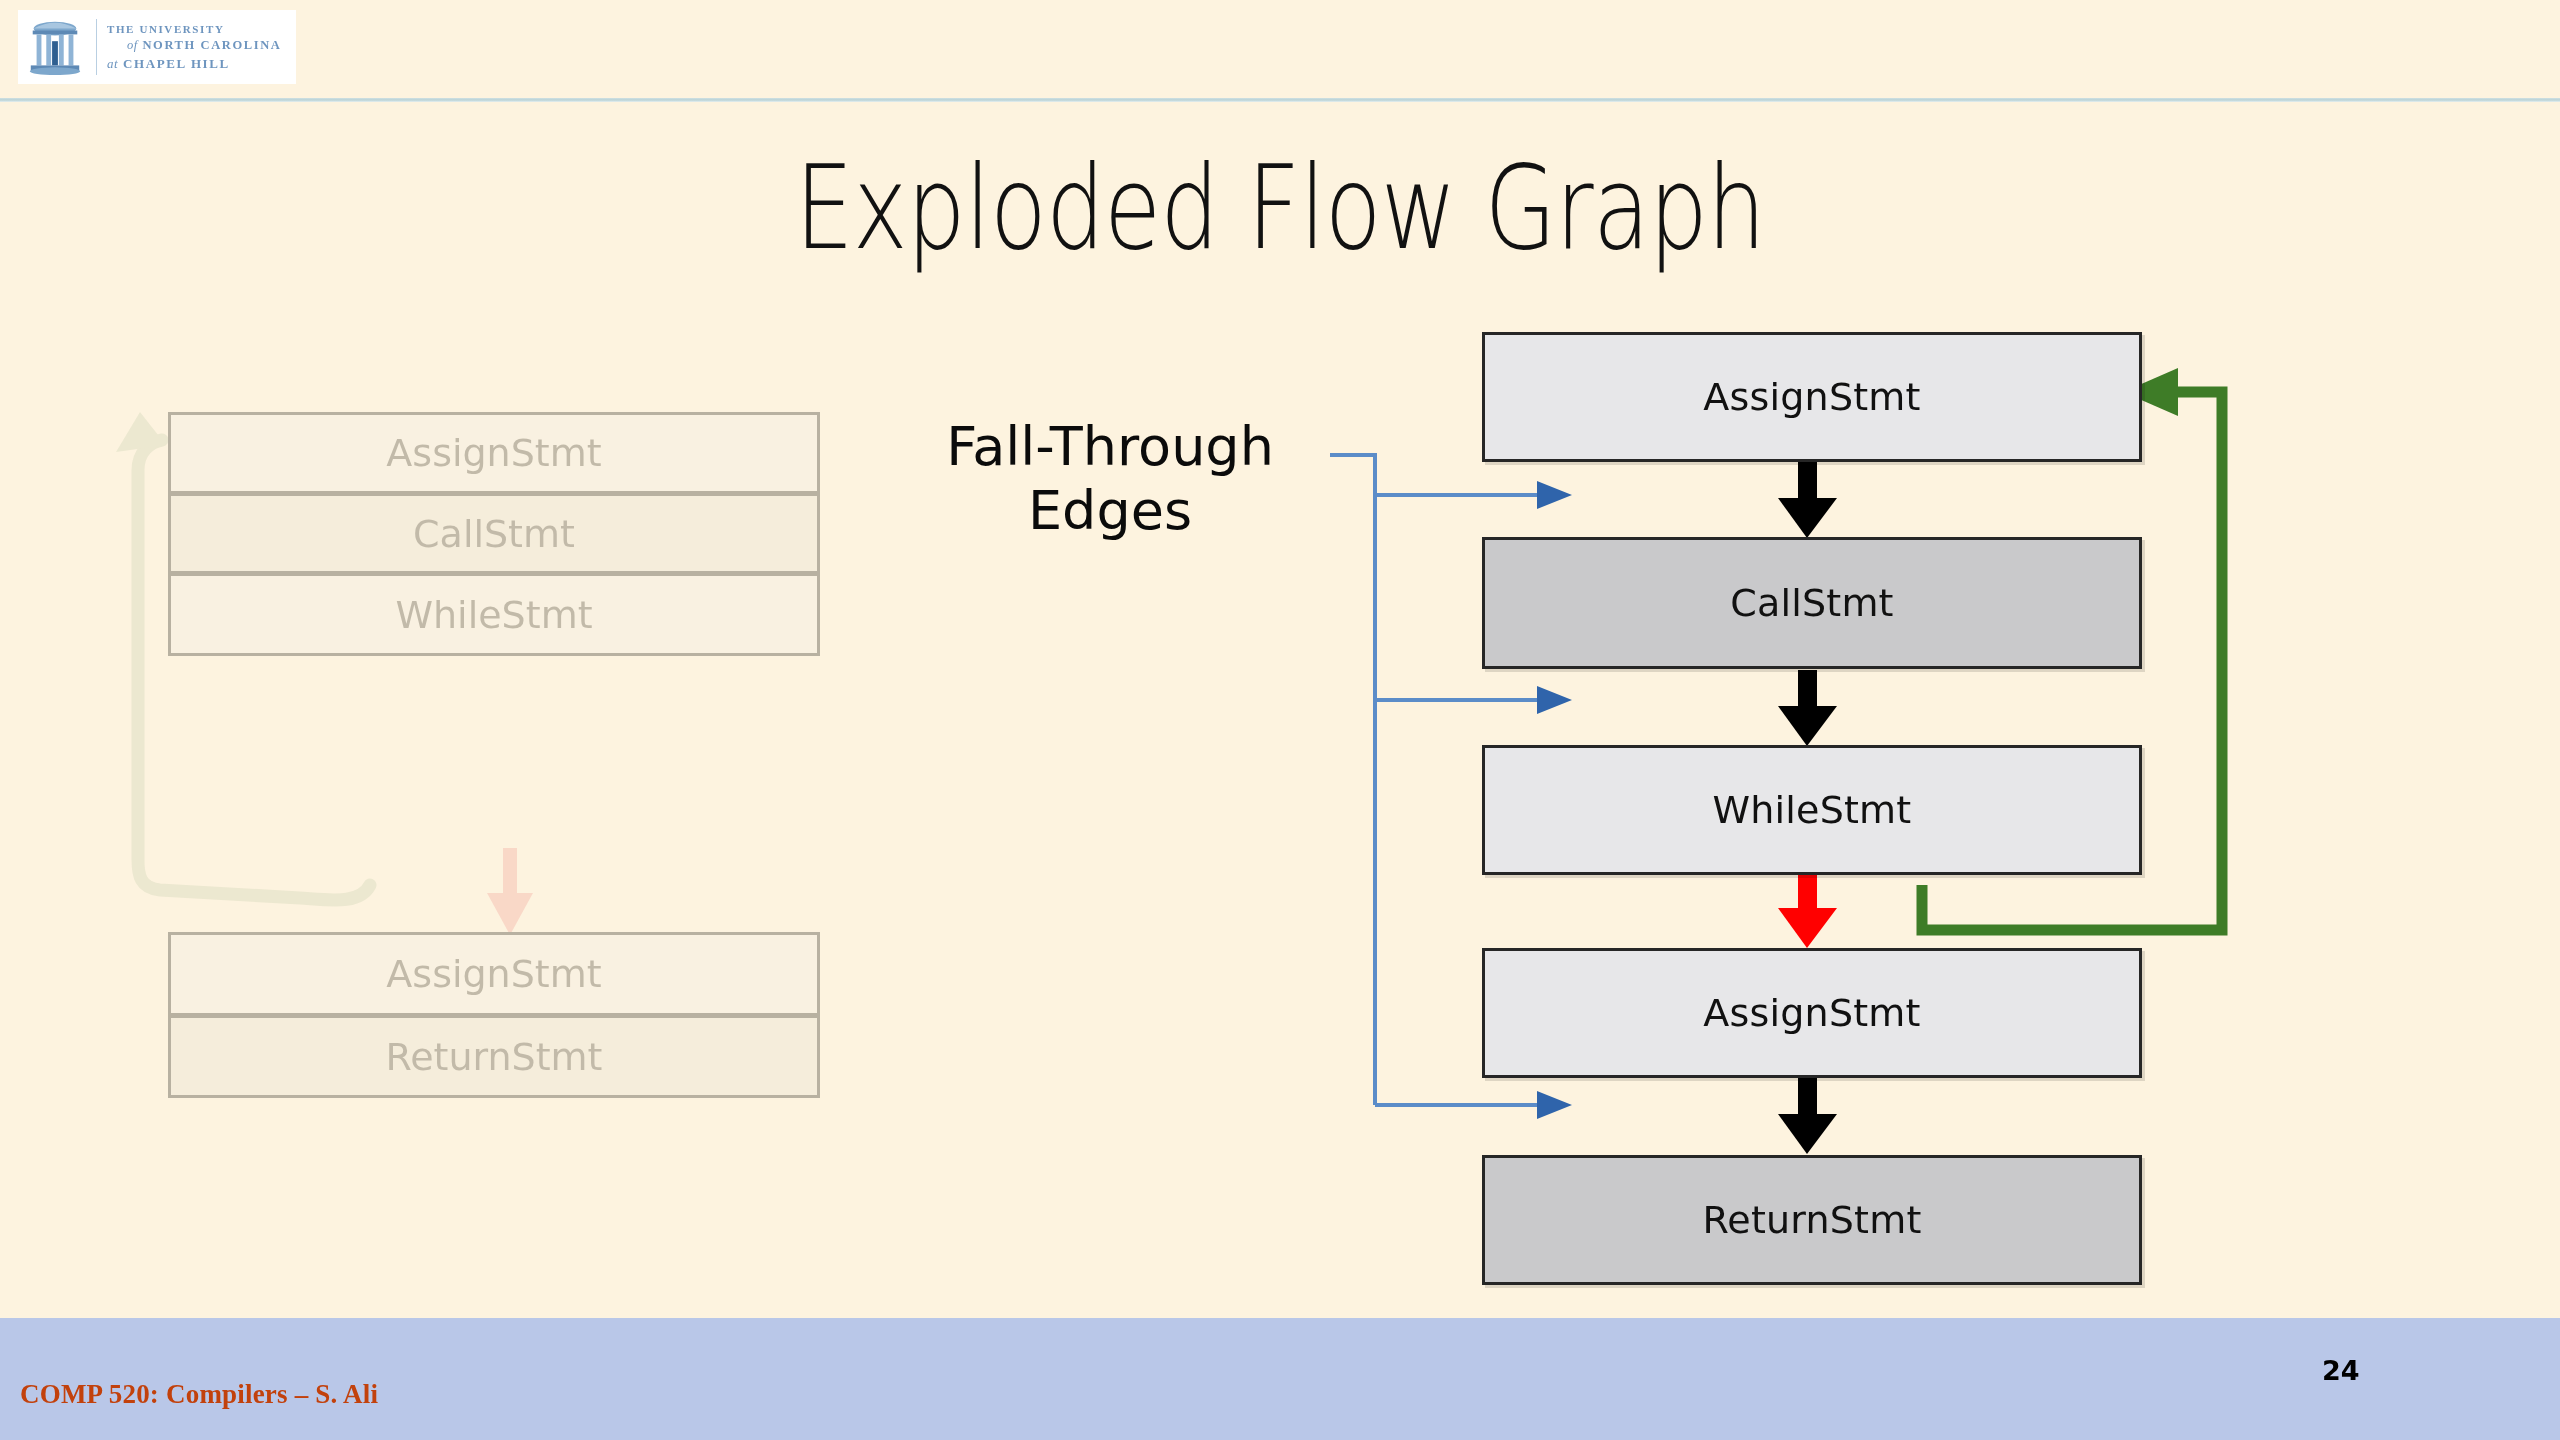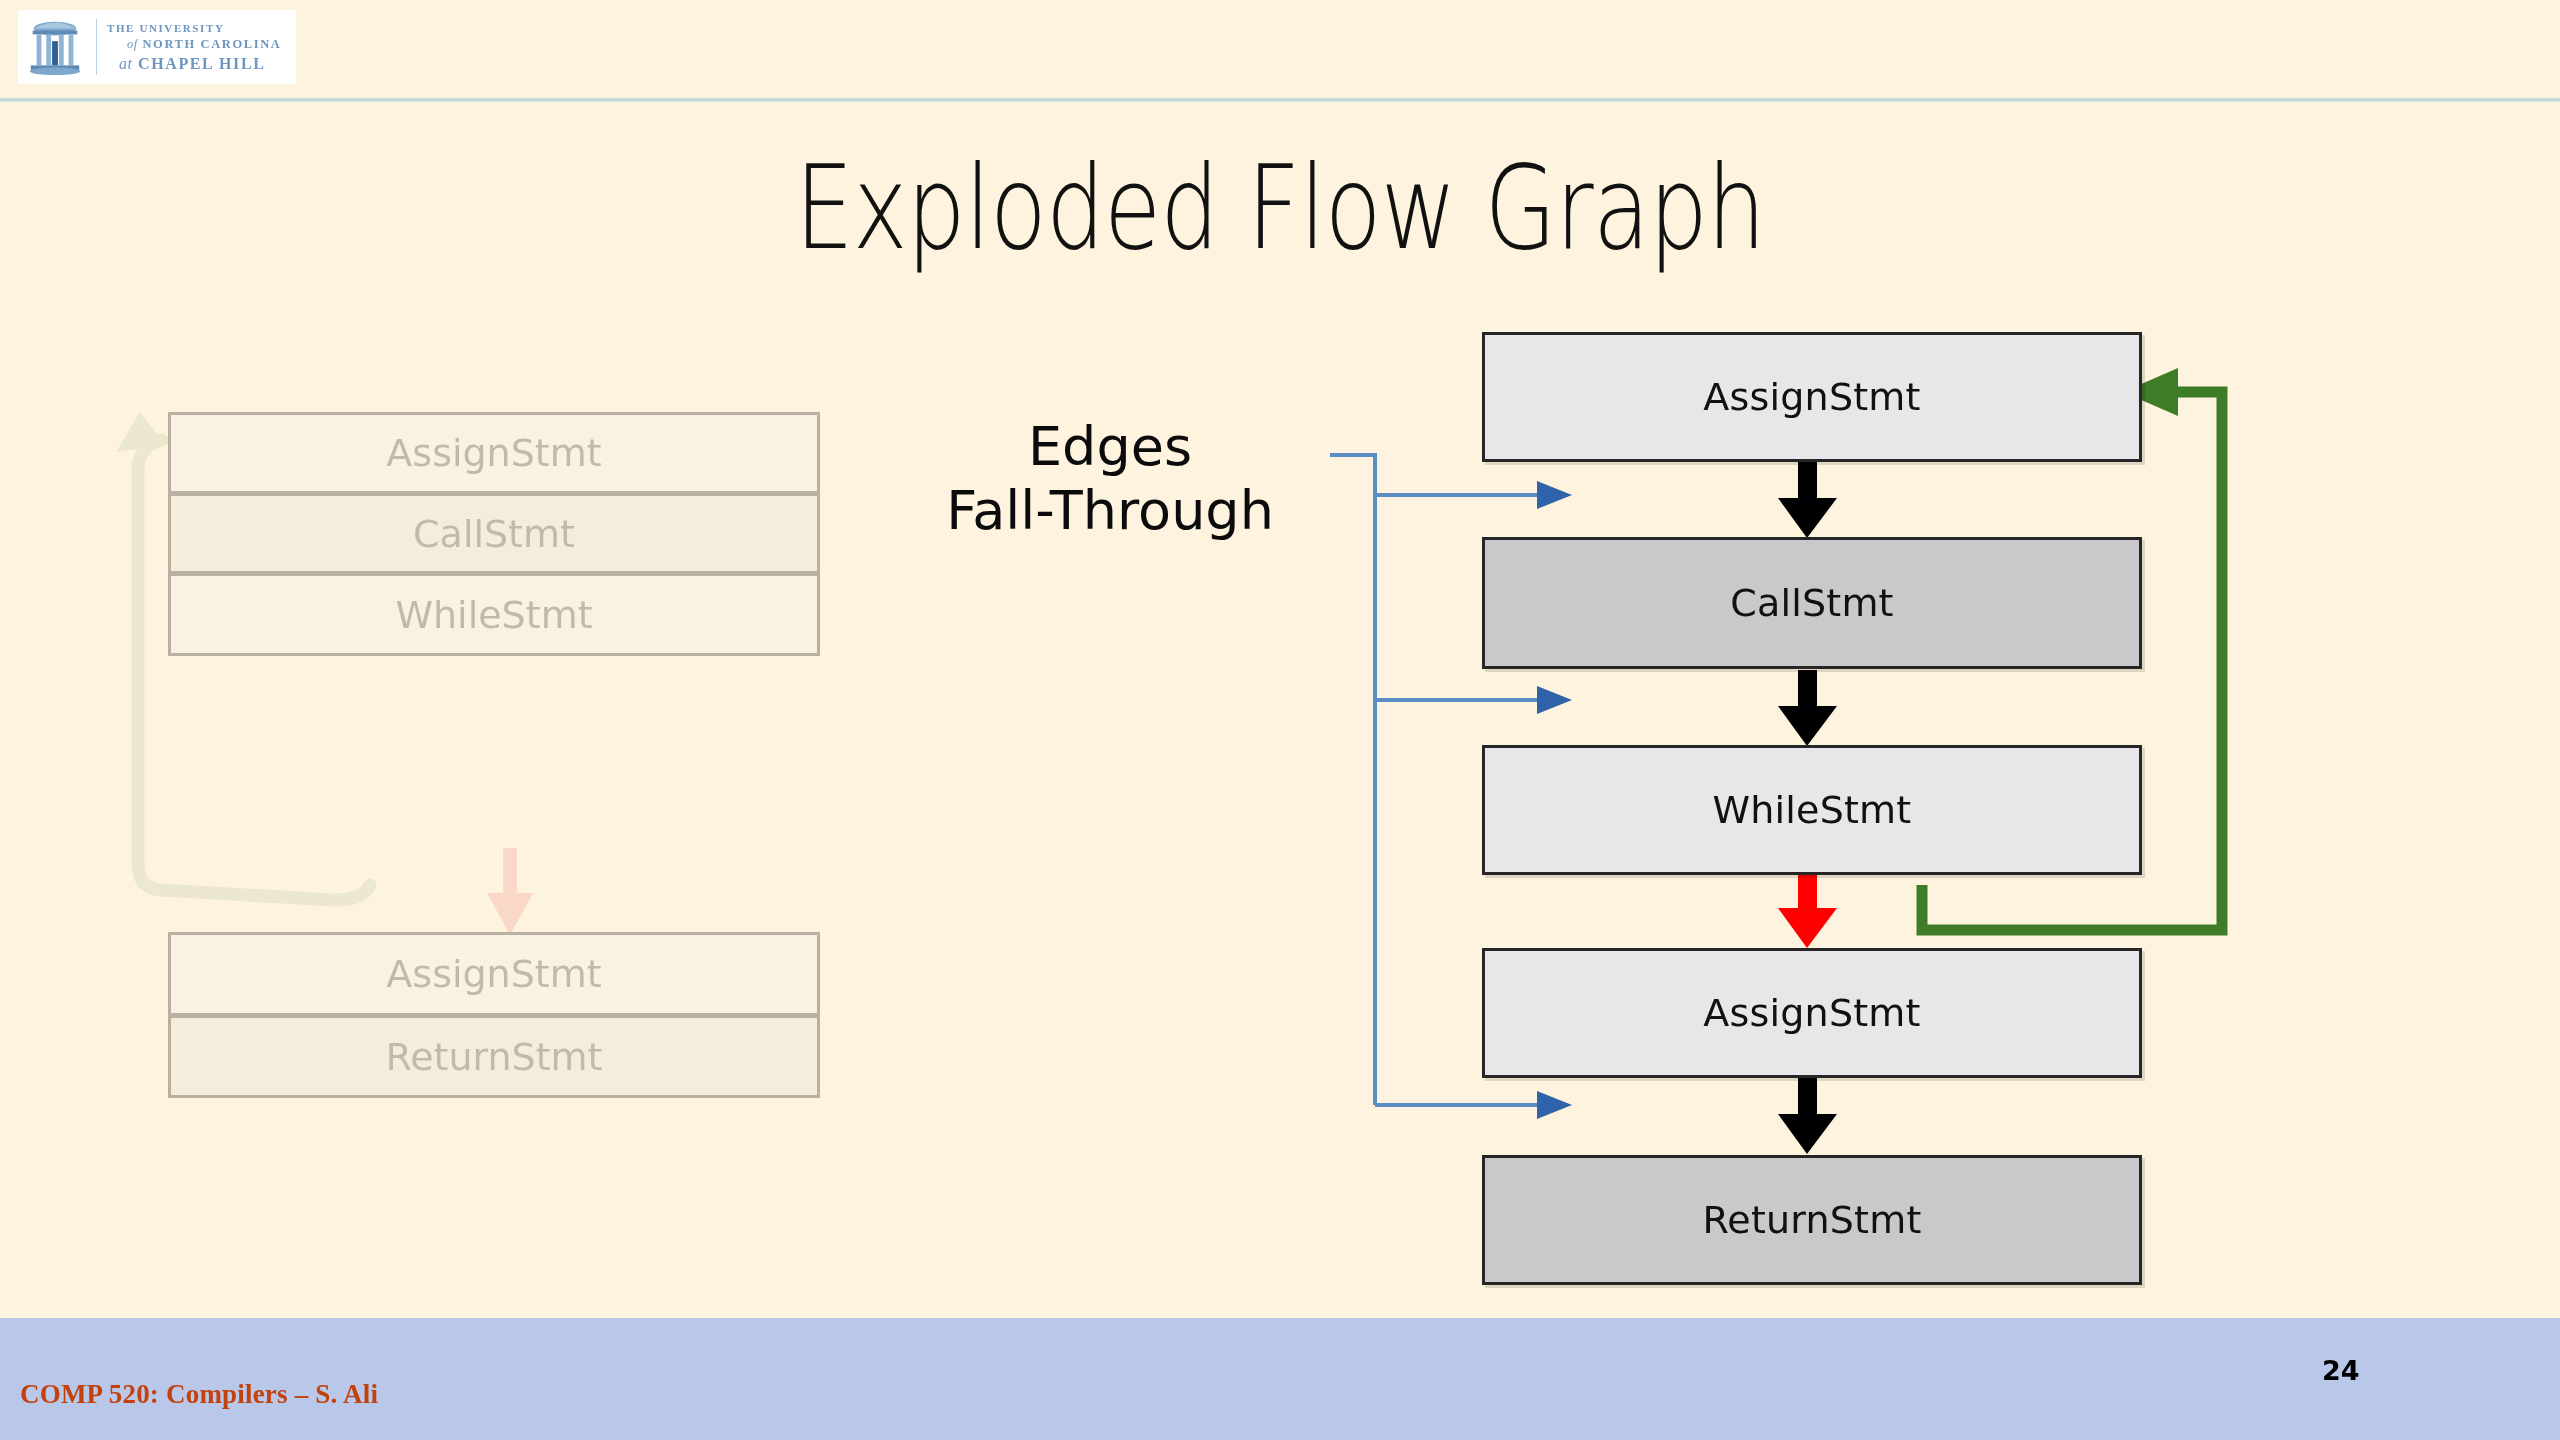--- a/index.html
+++ b/index.html
@@ -19,21 +19,21 @@
   }
   .logo-seal{width:62px;height:62px;margin-left:6px;flex:0 0 auto;}
   .logo-div{width:1px;height:56px;background:#b9cfe2;margin:0 10px;}
   .logo-text{display:flex;flex-direction:column;justify-content:center;gap:3px;}
   .logo-l1,.logo-l2,.logo-l3{
     color:#6e95bf;font-family:"Liberation Serif",serif;
     letter-spacing:1.6px;white-space:nowrap;font-weight:bold;
   }
   .logo-l1{font-size:11px;}
   .logo-l2{font-size:12.5px;margin-left:20px;}
-  .logo-l3{font-size:16px;margin-left:12px;}
+  .logo-l3{font-size:13px;}
   .logo-it{font-style:italic;letter-spacing:0.5px;font-weight:normal;}
   .hrule{position:absolute;left:0;top:98px;width:2560px;height:4px;
          background:linear-gradient(to bottom,#cfe0e2 0%,#b9d2d6 50%,#e6eff0 100%);}
 
   
   .title{
     position:absolute;left:0;top:150px;width:2560px;text-align:center;
     font-size:116px;line-height:1;color:#111111;font-weight:300;
     font-family:"DejaVu Sans", sans-serif;
     transform:scaleX(0.80);transform-origin:center top;letter-spacing:-1px;
@@ -139,22 +139,22 @@
 
     <div class="gbox light" style="left:168px;top:932px;width:652px;height:84px;">
       <span>AssignStmt</span>
     </div>
     <div class="gbox dark" style="left:168px;top:1015px;width:652px;height:83px;">
       <span>ReturnStmt</span>
     </div>
   </div>
 
   <div class="ft-label">
+    <div>Fall-Through</div>
     <div>Edges</div>
-    <div>Fall-Through</div>
   </div>
 
   <svg class="ov">
 
     <g stroke="#5B8CC8" stroke-width="4" fill="none">
       <path d="M 1330 455 L 1375 455 L 1375 1105"></path>
       <path d="M 1375 495 L 1545 495"></path>
       <path d="M 1375 700 L 1545 700"></path>
       <path d="M 1375 1105 L 1545 1105"></path>
     </g>

